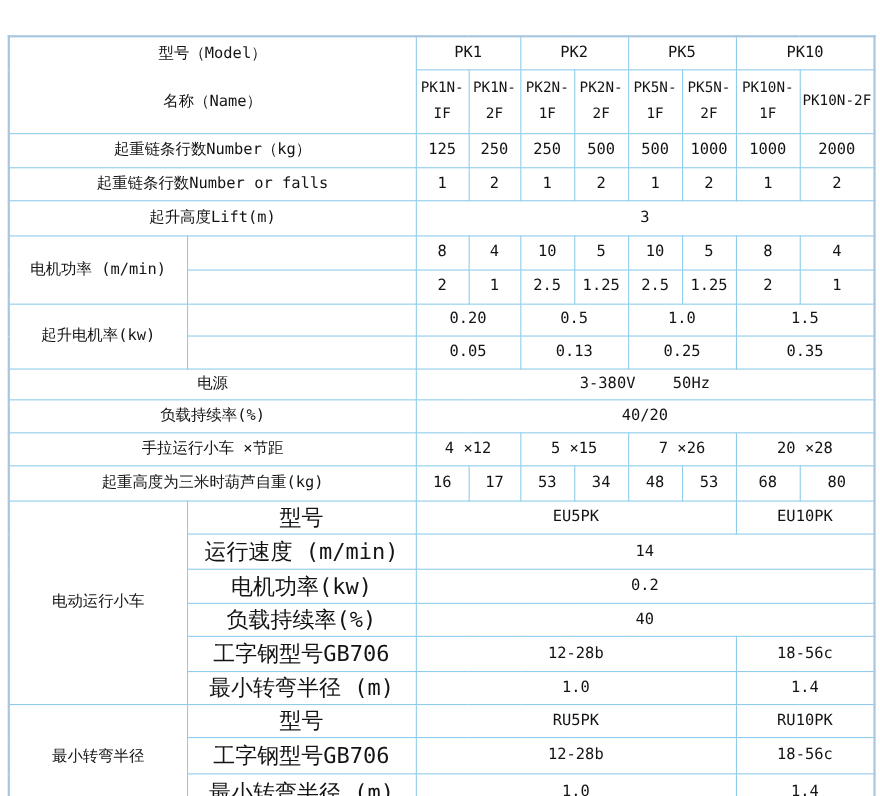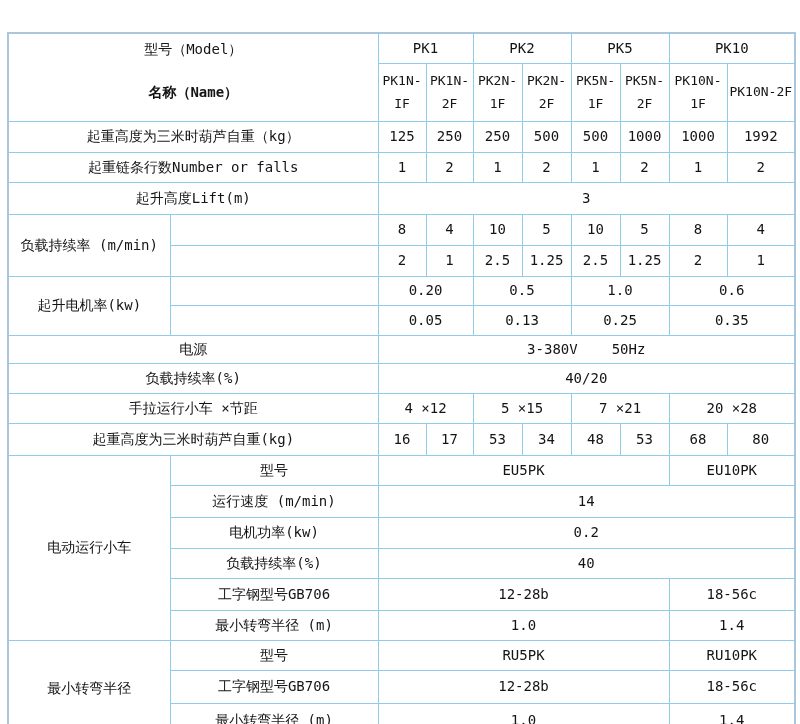--- a/index.html
+++ b/index.html
@@ -13,25 +13,25 @@
     border-collapse:collapse;table-layout:fixed;
     border:2px solid #a9c6df;
   }
   td{
     border:1px solid #8fccec;
     text-align:center;vertical-align:middle;
     font-size:14px;padding:0;overflow:hidden;
     line-height:1.25;
   }
   .lbl{font-size:14px;}
-  .sub-lbl{font-size:14px;}
+  .sub-lbl{font-size:20px;}
   .variant{white-space:pre-line;font-size:13px;line-height:1.7;}
   .hdrcell{padding:0;}
   .hdrcell .model-lbl{height:31px;display:flex;align-items:center;justify-content:center;}
-  .hdrcell .name-lbl{height:56px;display:flex;align-items:center;justify-content:center;font-weight:bold;}
+  .hdrcell .name-lbl{height:56px;display:flex;align-items:center;justify-content:center;}
   .psu{display:flex;justify-content:center;gap:34px;}
   .group-lbl{font-size:14px;}
 </style>
 </head>
 <body>
 
 <div class="wrap">
 <table>
   <colgroup>
     <col style="width:162px">
@@ -70,50 +70,50 @@
       <td class="variant">PK5N-
 1F</td>
       <td class="variant">PK5N-
 2F</td>
       <td class="variant">PK10N-
 1F</td>
       <td class="variant">PK10N-2F</td>
     </tr>
 
     <tr style="height:31px">
-      <td colspan="2" class="lbl">起重高度为三米时葫芦自重（kg）</td>
+      <td colspan="2" class="lbl">起重链条行数Number（kg）</td>
       <td>125</td>
       <td>250</td>
       <td>250</td>
       <td>500</td>
       <td>500</td>
       <td>1000</td>
       <td>1000</td>
-      <td>1992</td>
+      <td>2000</td>
     </tr>
 
     <tr style="height:30px">
       <td colspan="2" class="lbl">起重链条行数Number or falls</td>
       <td>1</td>
       <td>2</td>
       <td>1</td>
       <td>2</td>
       <td>1</td>
       <td>2</td>
       <td>1</td>
       <td>2</td>
     </tr>
 
     <tr style="height:32px">
       <td colspan="2" class="lbl">起升高度Lift(m)</td>
       <td colspan="8">3</td>
     </tr>
 
     <tr style="height:31px">
-      <td rowspan="2" class="lbl">负载持续率 (m/min)</td>
+      <td rowspan="2" class="lbl">电机功率 (m/min)</td>
       <td></td>
       <td>8</td>
       <td>4</td>
       <td>10</td>
       <td>5</td>
       <td>10</td>
       <td>5</td>
       <td>8</td>
       <td>4</td>
     </tr>
@@ -128,21 +128,21 @@
       <td>2</td>
       <td>1</td>
     </tr>
 
     <tr style="height:29px">
       <td rowspan="2" class="lbl">起升电机率(kw)</td>
       <td></td>
       <td colspan="2">0.20</td>
       <td colspan="2">0.5</td>
       <td colspan="2">1.0</td>
-      <td colspan="2">0.6</td>
+      <td colspan="2">1.5</td>
     </tr>
     <tr style="height:30px">
       <td></td>
       <td colspan="2">0.05</td>
       <td colspan="2">0.13</td>
       <td colspan="2">0.25</td>
       <td colspan="2">0.35</td>
     </tr>
 
     <tr style="height:28px">
@@ -157,21 +157,21 @@
 
     <tr style="height:30px">
       <td colspan="2" class="lbl">负载持续率(%)</td>
       <td colspan="8">40/20</td>
     </tr>
 
     <tr style="height:30px">
       <td colspan="2" class="lbl">手拉运行小车 ×节距</td>
       <td colspan="2">4 ×12</td>
       <td colspan="2">5 ×15</td>
-      <td colspan="2">7 ×21</td>
+      <td colspan="2">7 ×26</td>
       <td colspan="2">20 ×28</td>
     </tr>
 
     <tr style="height:32px">
       <td colspan="2" class="lbl">起重高度为三米时葫芦自重(kg)</td>
       <td>16</td>
       <td>17</td>
       <td>53</td>
       <td>34</td>
       <td>48</td>

